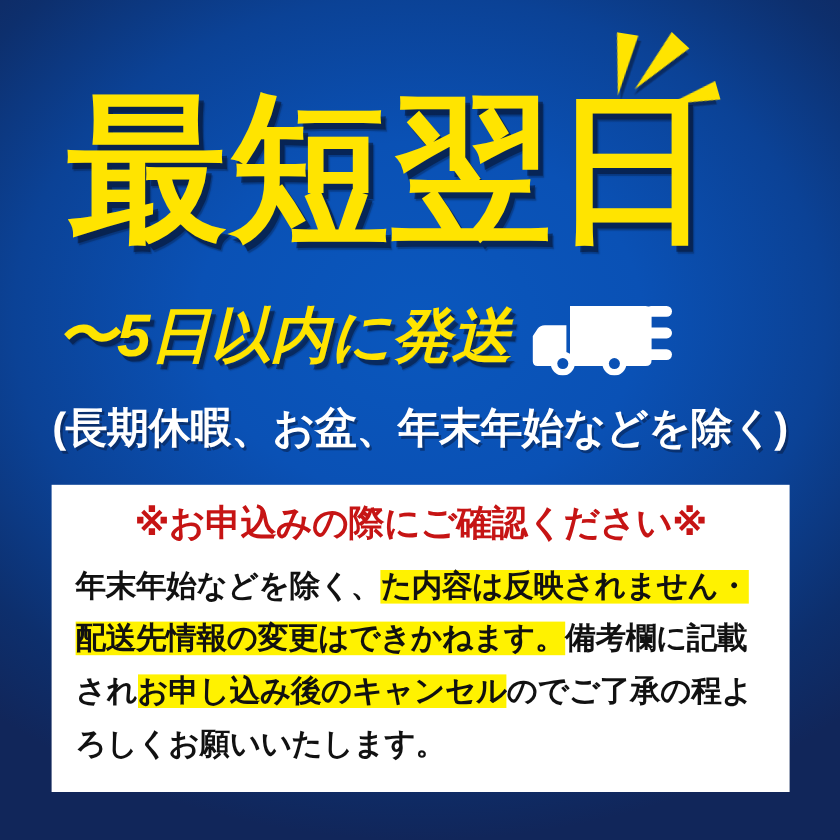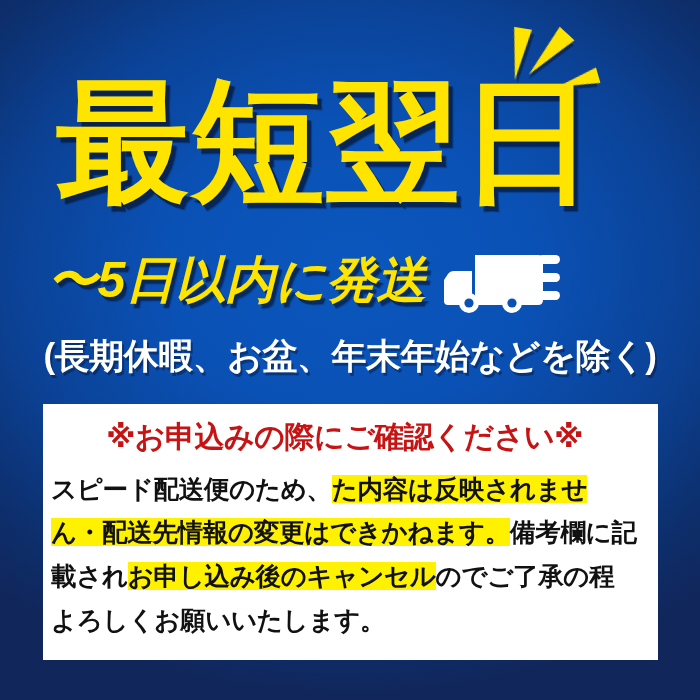--- a/index.html
+++ b/index.html
@@ -133,21 +133,21 @@
 
   
   #notice-card {
     position: absolute;
     left: 43px;
     top: 404px;
     width: 615px;
     height: 256px;
     background: #ffffff;
     box-sizing: border-box;
-    padding: 14px 18px 0 6px;
+    padding: 14px 18px 0 18px;
   }
   #notice-heading {
     text-align: center;
     color: #c61414;
     font-size: 30px;
     font-weight: bold;
     letter-spacing: -0.5px;
     line-height: 1.25;
     white-space: nowrap;
   }
@@ -198,16 +198,16 @@
         <circle cx="27" cy="56" r="4.6"></circle>
         <circle cx="70" cy="56" r="4.6"></circle>
       </g>
     </svg>
   </div>
 
   <div id="exclusion-note">(長期休暇、お盆、年末年始などを除く)</div>
 
   <div id="notice-card">
     <div id="notice-heading">※お申込みの際にご確認ください※</div>
-    <div id="notice-body"><span>スピード配送便のため、</span><span class="hl">た内容は反映されません・配送先情報の変更はできかねます。</span><span>備考欄に記載され</span><span class="hl">お申し込み後のキャンセル</span><span>のでご了承の程よろしくお願いいたします。</span></div>
+    <div id="notice-body"><span>年末年始などを除く、</span><span class="hl">た内容は反映されません・配送先情報の変更はできかねます。</span><span>備考欄に記載され</span><span class="hl">お申し込み後のキャンセル</span><span>のでご了承の程よろしくお願いいたします。</span></div>
   </div>
 
 </div>
 
 </body></html>

